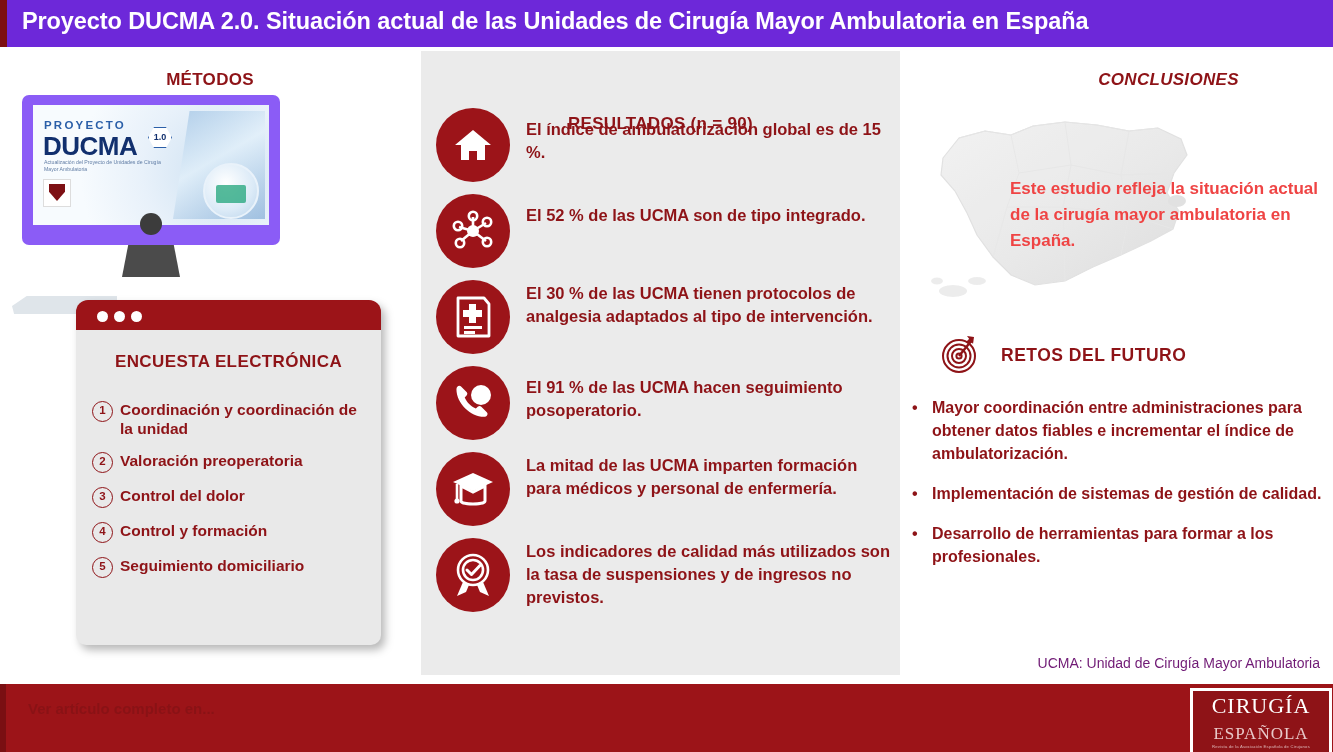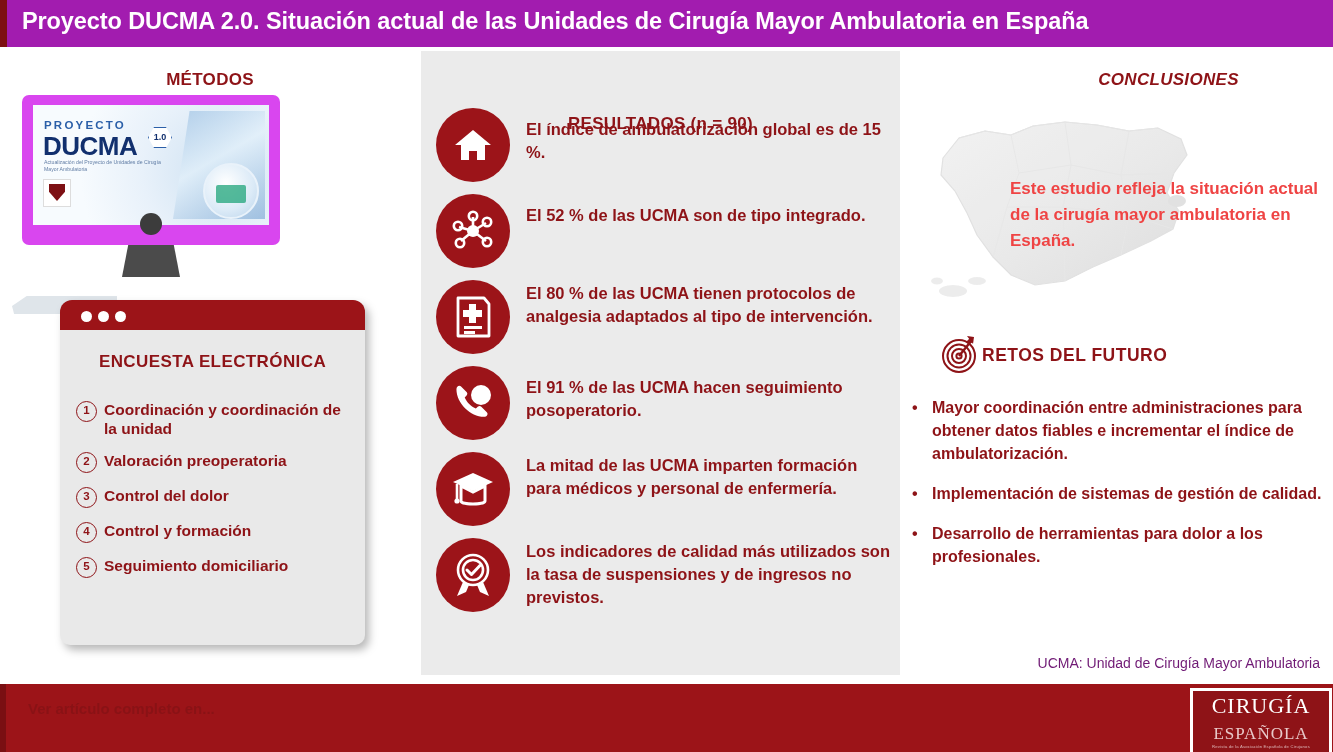--- a/index.html
+++ b/index.html
@@ -8,21 +8,21 @@
     background:#ffffff;
     font-family:"Liberation Sans", sans-serif;
     overflow:hidden;
     position:relative;
   }
   .stage{position:absolute;left:0;top:0;width:1333px;height:752px;}
 
   
   .header-bar{
     position:absolute;left:0;top:0;width:1333px;height:47px;
-    background:#a21caf;
+    background:#6d28d9;
   }
   .header-bar:before{
     content:"";position:absolute;left:0;top:0;width:7px;height:47px;
     background:#7d0f12;
   }
   .header-title{
     position:absolute;left:22px;top:8px;width:1300px;
     color:#ffffff;font-size:23.5px;font-weight:bold;
     letter-spacing:-0.1px;white-space:nowrap;
     font-family:"Liberation Sans", sans-serif;
@@ -40,21 +40,21 @@
     letter-spacing:0.3px;text-align:center;
   }
   #t-metodos{left:0;top:70px;width:420px;}
   #t-resultados{left:421px;top:70px;width:479px;margin-top:44px;}
   #t-conclusiones{left:952px;top:70px;width:433px;font-style:italic;}
 
   
   .monitor{position:absolute;left:22px;top:95px;width:258px;height:150px;}
   .mon-frame{
     position:absolute;left:0;top:0;width:258px;height:150px;
-    background:#d946ef;border-radius:7px;
+    background:#8b5cf6;border-radius:7px;
   }
   .mon-screen{
     position:absolute;left:11px;top:10px;width:236px;height:120px;
     background:#ffffff;overflow:hidden;
   }
   .mon-img{
     position:absolute;left:0;top:0;width:236px;height:120px;
     background:
       radial-gradient(circle at 78% 55%, #cfe2f2 0%, #e8f1fa 38%, #f7fbfe 70%),
       linear-gradient(110deg,#ffffff 0%,#f2f8fd 45%,#cddff0 100%);
@@ -110,21 +110,21 @@
     background:#3c3c3c;
   }
   .mon-shadow{
     position:absolute;left:12px;top:296px;width:105px;height:18px;
     background:#dfe5ea;
     clip-path:polygon(0 55%,14% 0,100% 0,100% 100%,2% 100%);
   }
 
   
   .card{
-    position:absolute;left:60px;top:300px;width:305px;height:345px;
+    position:absolute;left:76px;top:300px;width:305px;height:345px;
     filter:drop-shadow(4px 5px 4px rgba(0,0,0,.28));
   }
   .card-bar{
     position:absolute;left:0;top:0;width:305px;height:30px;
     background:#9c1418;border-radius:12px 12px 0 0;
   }
   .card-body{
     position:absolute;left:0;top:30px;width:305px;height:315px;
     background:#e9e9e9;border-radius:0 0 10px 10px;
   }
@@ -164,21 +164,21 @@
   .map{
     position:absolute;left:915px;top:95px;width:330px;height:250px;
     opacity:.95;
   }
   .concl-text{
     position:absolute;left:1010px;top:176px;width:320px;
     color:#ef4444;font-size:17px;font-weight:bold;line-height:26px;
   }
   .retos-row{position:absolute;left:936px;top:330px;display:flex;align-items:center;}
   .retos-label{
-    color:#8e1317;font-size:17.5px;font-weight:bold;letter-spacing:.5px;margin-left:0;
+    color:#8e1317;font-size:17.5px;font-weight:bold;letter-spacing:.5px;margin-left:19px;
   }
   .bullets{position:absolute;left:912px;top:396px;width:412px;}
   .bullet{
     display:flex;align-items:flex-start;margin-bottom:17px;
     color:#8e1317;font-size:16px;font-weight:bold;line-height:23px;
   }
   .bullet-dot{flex:0 0 auto;width:20px;text-align:left;font-size:16px;line-height:23px;}
   .bullet-txt{flex:1 1 auto;}
   .footnote{
     position:absolute;left:900px;top:655px;width:420px;text-align:right;
@@ -309,21 +309,21 @@
       <div class="res-item tall">
         <span class="res-icon">
           <svg width="40" height="44" viewBox="0 0 40 44">
             <path d="M5 3 H31 L36 9 V41 H5 Z" fill="none" stroke="#fff" stroke-width="2.8" stroke-linejoin="round"></path>
             <rect x="16" y="9" width="7" height="19" fill="#fff"></rect>
             <rect x="10" y="15" width="19" height="7" fill="#fff"></rect>
             <rect x="11" y="31" width="18" height="3" fill="#fff"></rect>
             <rect x="11" y="36" width="11" height="3" fill="#fff"></rect>
           </svg>
         </span>
-        <span class="res-text">El 80 % de las UCMA tienen protocolos de analgesia adaptados al tipo de intervención.</span>
+        <span class="res-text">El 30 % de las UCMA tienen protocolos de analgesia adaptados al tipo de intervención.</span>
       </div>
       <div class="res-item">
         <span class="res-icon">
           <svg width="42" height="42" viewBox="0 0 42 42">
             <path d="M7 10 C7 7 10 5 12 7 L18 13 C20 15 18 17 16 19 C19 25 22 28 28 31 C30 29 32 27 34 29 L40 35 C42 37 40 40 37 40 C22 40 7 25 7 10 Z" fill="#fff" transform="translate(-2,-2) scale(0.92)"></path>
             <circle cx="29" cy="13" r="10" fill="#fff"></circle>
           </svg>
         </span>
         <span class="res-text">El 91 % de las UCMA hacen seguimiento posoperatorio.</span>
       </div>
@@ -400,21 +400,21 @@
       <div class="bullet">
         <span class="bullet-dot">•</span>
         <span class="bullet-txt">Mayor coordinación entre administraciones para obtener datos fiables e incrementar el índice de ambulatorización.</span>
       </div>
       <div class="bullet">
         <span class="bullet-dot">•</span>
         <span class="bullet-txt">Implementación de sistemas de gestión de calidad.</span>
       </div>
       <div class="bullet">
         <span class="bullet-dot">•</span>
-        <span class="bullet-txt">Desarrollo de herramientas para dolor a los profesionales.</span>
+        <span class="bullet-txt">Desarrollo de herramientas para formar a los profesionales.</span>
       </div>
     </div>
 
   <div class="footnote">UCMA: Unidad de Cirugía Mayor Ambulatoria</div>
 
   <div class="footer-bar"></div>
   <div class="footer-faint">Ver artículo completo en...</div>
   <div class="logo-box">
     <div class="logo-l1">CIRUGÍA</div>
     <div class="logo-l2">ESPAÑOLA</div>

